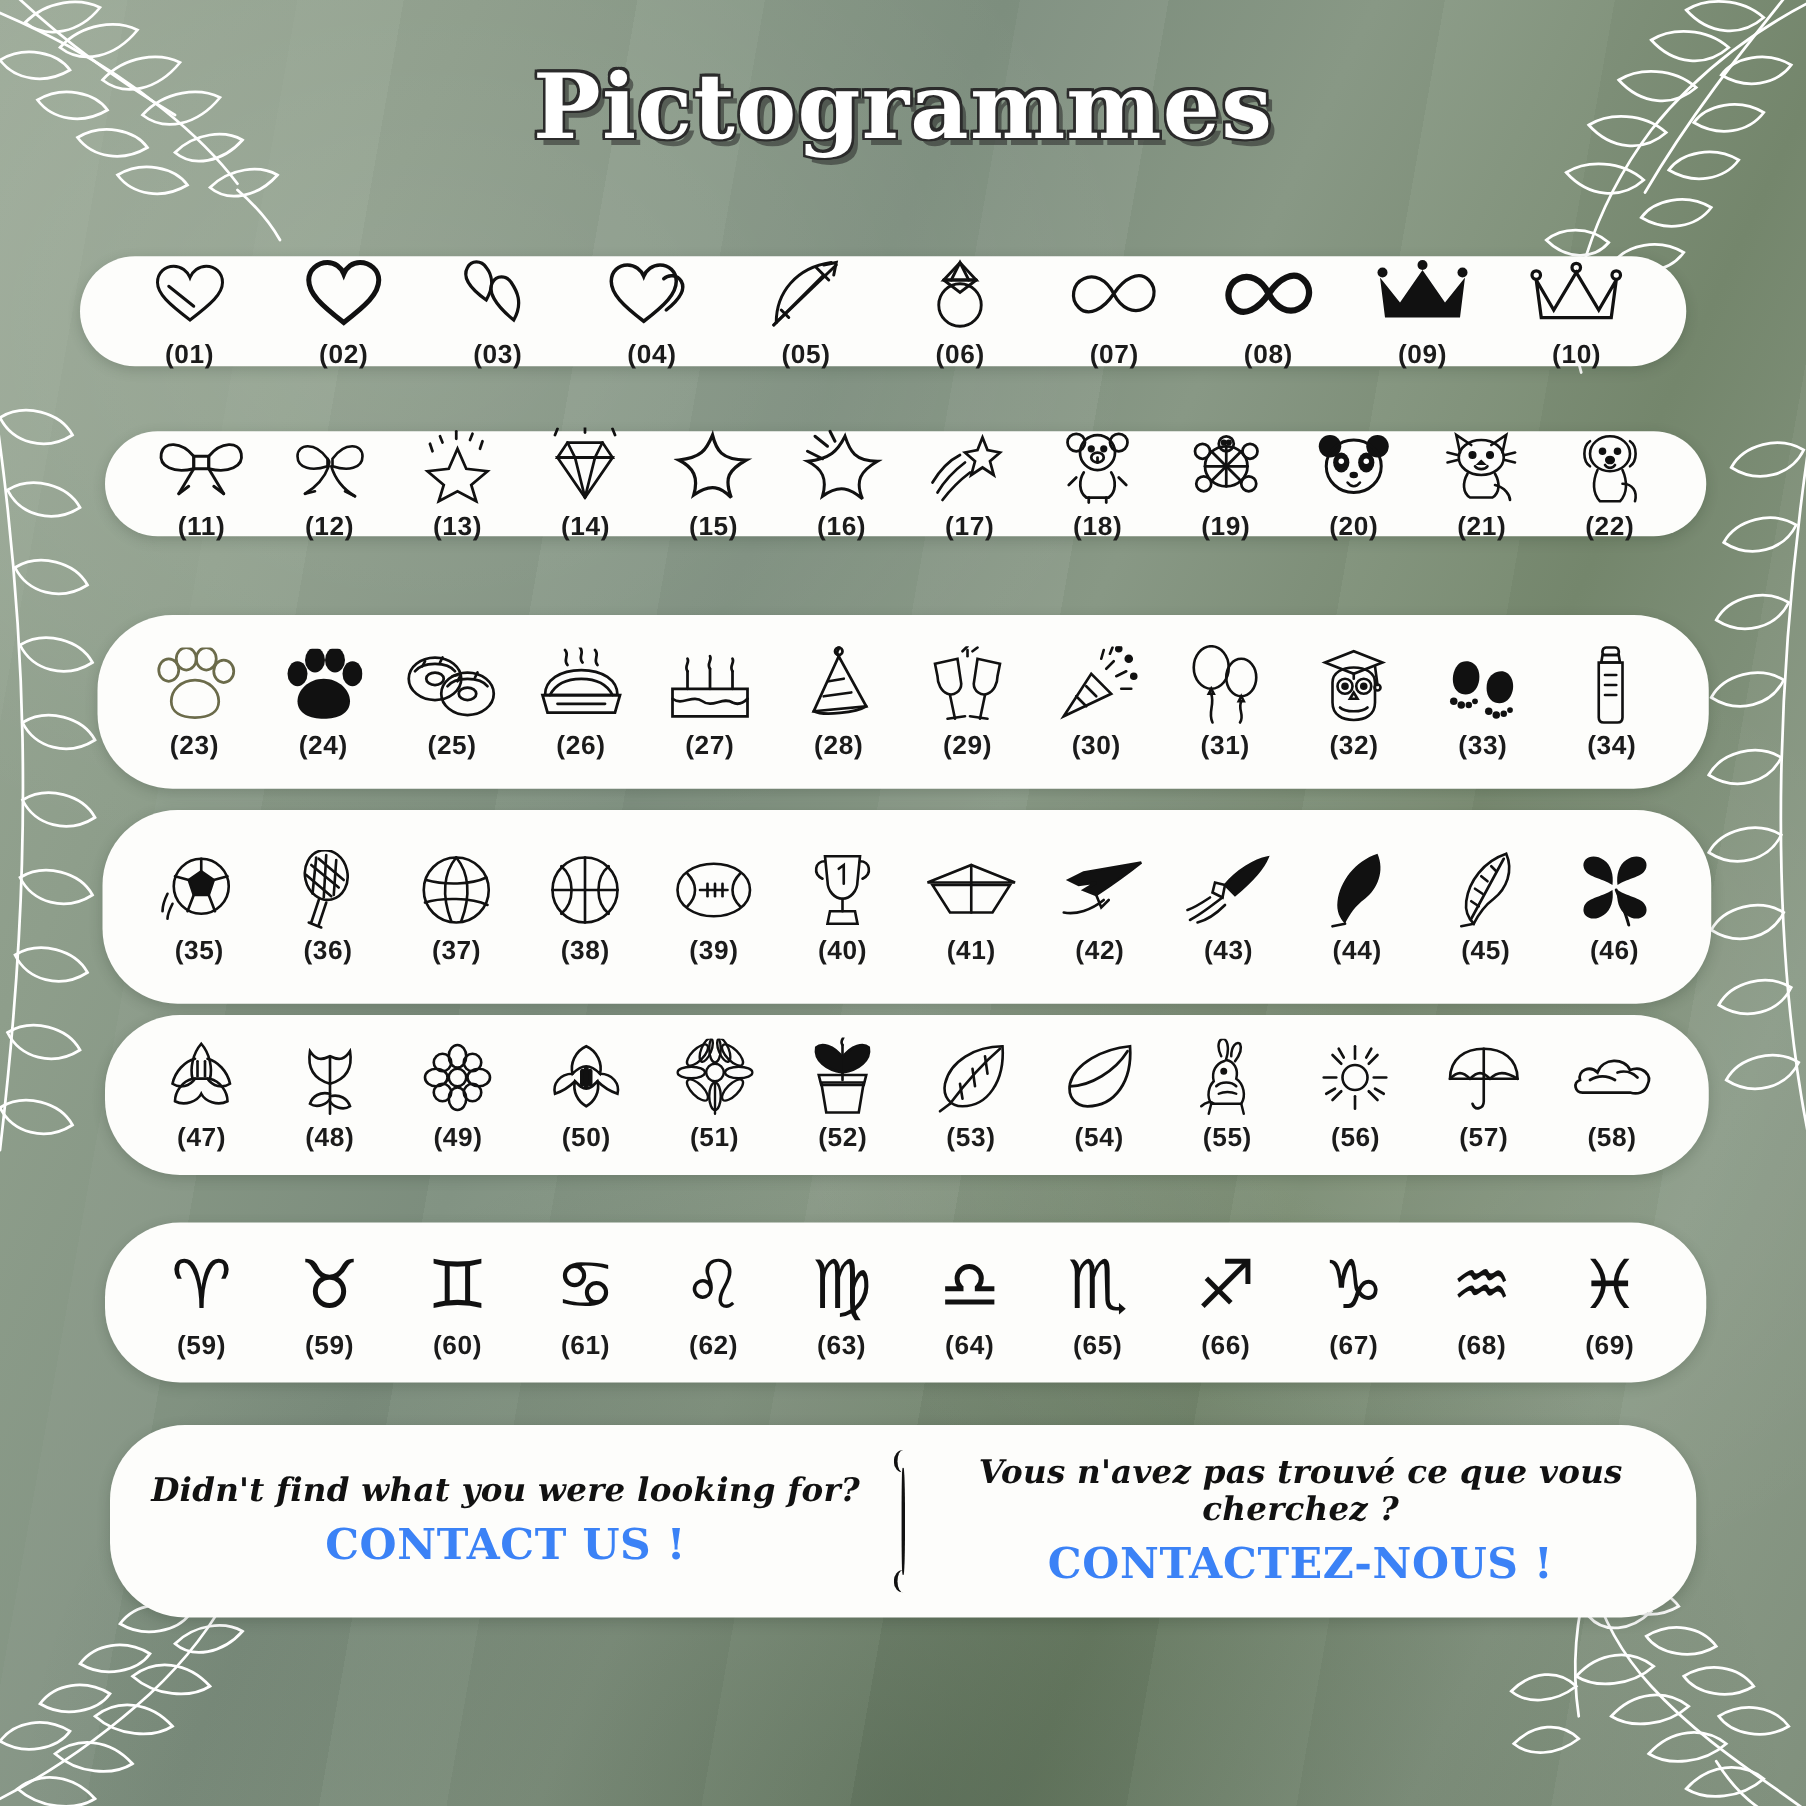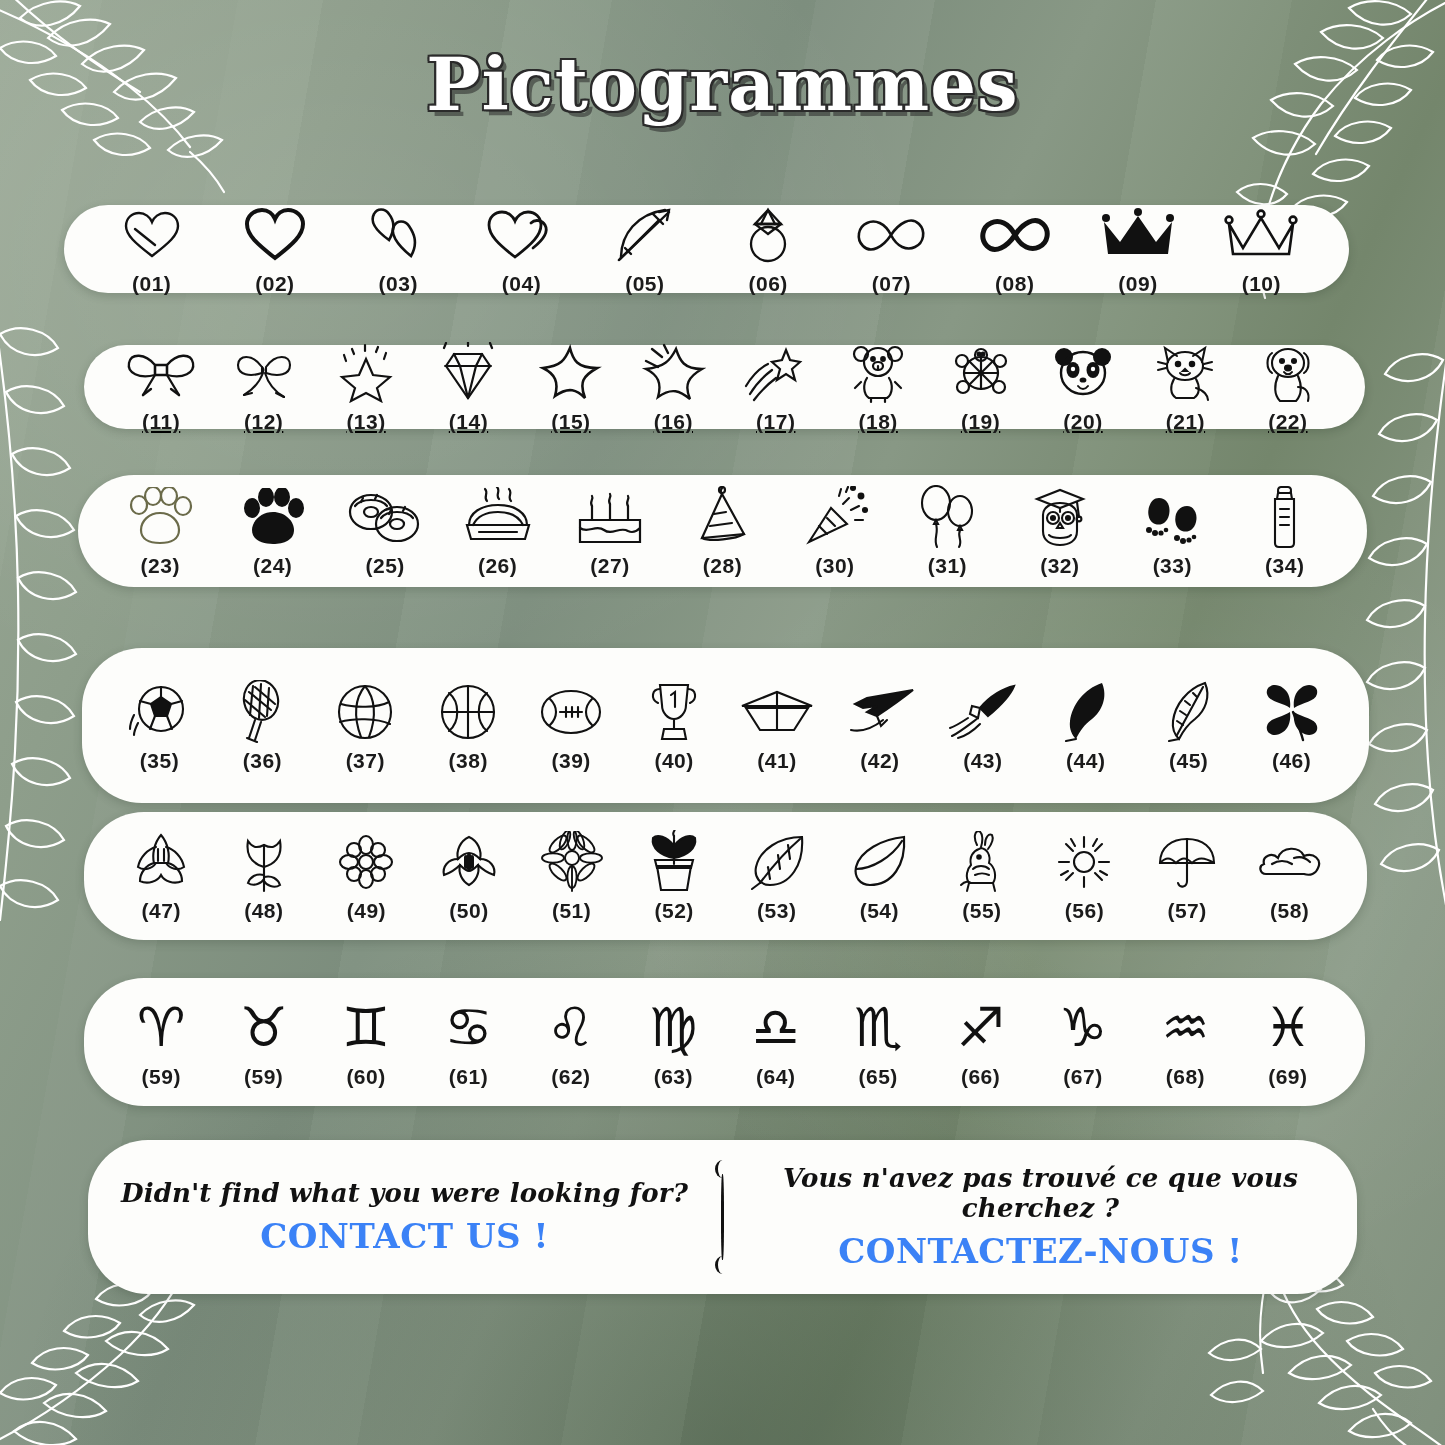--- a/index.html
+++ b/index.html
@@ -368,21 +368,21 @@
           <path d="M6 16 L20 40 L38 10 L56 40 L70 16 L66 46 L10 46 Z"></path>
           <circle cx="6" cy="12" r="3.4"></circle>
           <circle cx="38" cy="6" r="3.4"></circle>
           <circle cx="70" cy="12" r="3.4"></circle>
         </svg>
       </div>
       <div class="code">(10)</div>
     </div>
   </div>
 
-  <div class="pill" id="row-2" style="left:84px; right:80px; top:345px; height:84px;text-decoration:underline;">
+  <div class="pill" id="row-2" style="left:84px; right:80px; top:345px; height:84px;">
     <div class="cell">
       <div class="glyph">
         <svg width="72" height="56" viewBox="0 0 72 56" fill="none" stroke="#111" stroke-width="2.3" stroke-linecap="round">
           <path d="M30 20 C20 8 6 8 4 18 C2 28 14 34 30 30Z"></path>
           <path d="M42 20 C52 8 66 8 68 18 C70 28 58 34 42 30Z"></path>
           <path d="M30 20 L42 20 L42 30 L30 30 Z"></path>
           <path d="M30 30 L18 50"></path>
           <path d="M42 30 L54 50"></path>
           <path d="M18 50 L26 44"></path>
           <path d="M54 50 L46 44"></path>
@@ -548,21 +548,21 @@
           <ellipse cx="28" cy="25" rx="3" ry="2.4" fill="#111"></ellipse>
           <path d="M24 29 C26 32 30 32 32 29"></path>
           <path d="M18 33 C14 42 14 52 20 58 L36 58 C42 52 42 42 38 33"></path>
           <path d="M38 44 C46 44 50 50 48 58"></path>
         </svg>
       </div>
       <div class="code">(22)</div>
     </div>
   </div>
 
-  <div class="pill" id="row-3" style="left:78px; right:78px; top:475px; height:112px;">
+  <div class="pill" id="row-3" style="left:78px; right:78px; top:492px; height:139px;">
     <div class="cell">
       <div class="glyph">
         <svg width="66" height="60" viewBox="0 0 66 60" fill="none" stroke="#6b6b4a" stroke-width="2.2">
           <ellipse cx="12" cy="18" rx="8" ry="9"></ellipse>
           <ellipse cx="26" cy="9" rx="8" ry="9"></ellipse>
           <ellipse cx="42" cy="9" rx="8" ry="9"></ellipse>
           <ellipse cx="56" cy="19" rx="8" ry="9"></ellipse>
           <path d="M33 26 C22 26 14 34 14 43 C14 52 22 56 33 56 C44 56 52 52 52 43 C52 34 44 26 33 26Z"></path>
         </svg>
       </div>
@@ -632,20 +632,36 @@
         <svg width="60" height="62" viewBox="0 0 60 62" fill="none" stroke="#111" stroke-width="2.2" stroke-linecap="round">
           <path d="M30 8 L10 52 L52 48 Z"></path>
           <path d="M10 52 C18 56 44 53 52 48"></path>
           <path d="M30 8 C26 4 32 2 30 0"></path>
           <circle cx="30" cy="4" r="3"></circle>
           <path d="M22 28 L34 26"></path>
           <path d="M18 40 L40 37"></path>
         </svg>
       </div>
       <div class="code">(28)</div>
+    </div>
+    <div class="cell">
+      <div class="glyph">
+        <svg width="68" height="62" viewBox="0 0 68 62" fill="none" stroke="#111" stroke-width="2.1" stroke-linecap="round">
+          <path d="M8 14 L26 10 L29 30 C29 36 23 40 18 38 C13 36 10 30 10 24 Z"></path>
+          <path d="M60 14 L42 10 L39 30 C39 36 45 40 50 38 C55 36 58 30 58 24 Z"></path>
+          <path d="M20 39 L24 58"></path>
+            <path d="M48 39 L44 58"></path>
+          <path d="M18 58 L32 56"></path>
+            <path d="M50 58 L36 56"></path>
+          <path d="M30 4 L34 0"></path>
+            <path d="M38 4 L42 1"></path>
+            <path d="M34 8 L34 3"></path>
+        </svg>
+      </div>
+      <div class="code">(29)</div>
     </div>
     <div class="cell">
       <div class="glyph">
         <svg width="68" height="62" viewBox="0 0 68 62" fill="none" stroke="#111" stroke-width="2.1" stroke-linecap="round">
           <path d="M8 56 L30 22 L46 38 Z"></path>
           <path d="M18 40 L26 48"></path>
             <path d="M26 32 L34 40"></path>
           <path d="M42 18 L48 12"></path>
             <path d="M50 24 L58 20"></path>
             <path d="M38 10 L40 3"></path>

